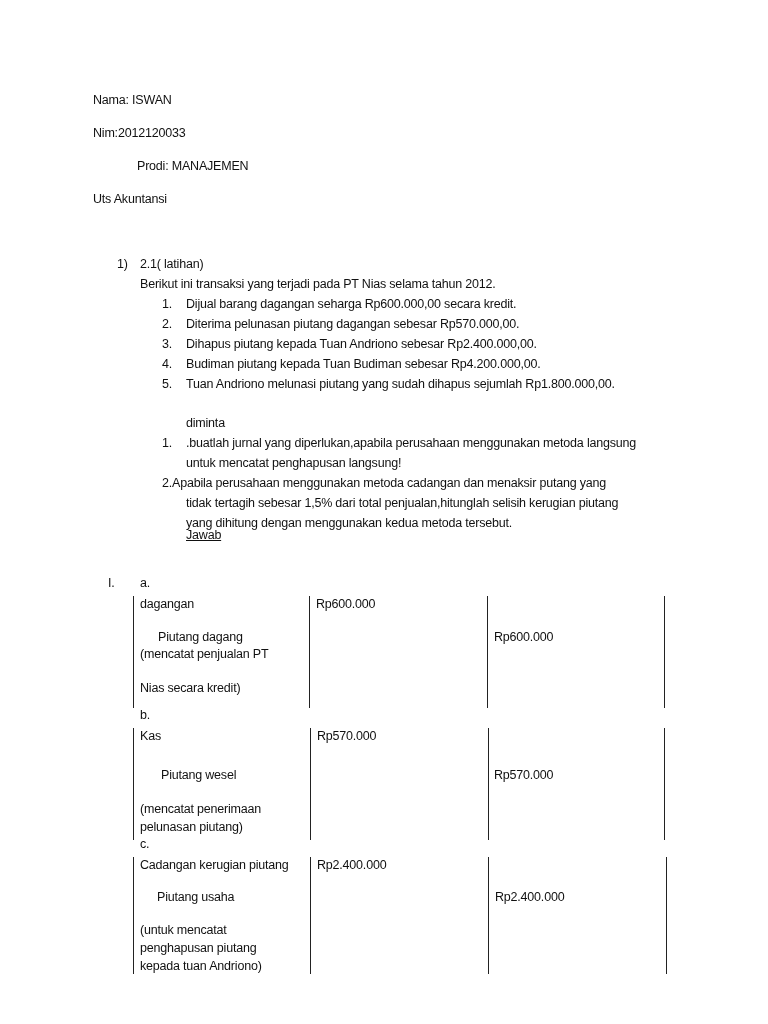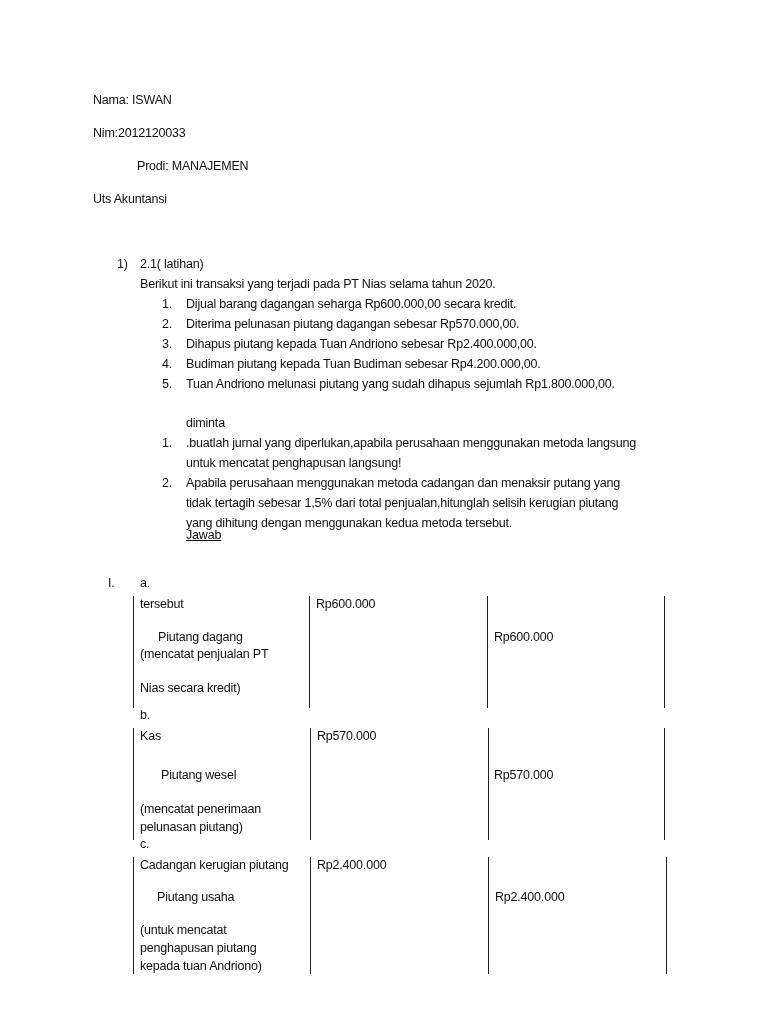--- a/index.html
+++ b/index.html
@@ -34,21 +34,21 @@
 </head>
 <body>
 
 <div class="abs" style="left:93px; top:93px;">Nama: ISWAN</div>
 <div class="abs" style="left:93px; top:126px;">Nim:2012120033</div>
 <div class="abs" style="left:93px; top:159px;margin-left:44px;">Prodi: MANAJEMEN</div>
 <div class="abs" style="left:93px; top:192px;">Uts Akuntansi</div>
 
 <div class="abs" style="left:117px; top:257px;">1)</div>
 <div class="abs" style="left:140px; top:257px;">2.1( latihan)</div>
-<div class="abs" style="left:140px; top:277px;">Berikut ini transaksi yang terjadi  pada PT Nias selama tahun 2020.</div>
+<div class="abs" style="left:140px; top:277px;">Berikut ini transaksi yang terjadi  pada PT Nias selama tahun 2012.</div>
 
 <div>
   <div class="abs" style="left:162px; top:297px;">1.</div>
   <div class="abs" style="left:186px; top:297px;">Dijual barang dagangan  seharga Rp600.000,00 secara kredit.</div>
   <div class="abs" style="left:162px; top:317px;">2.</div>
   <div class="abs" style="left:186px; top:317px;">Diterima pelunasan  piutang dagangan  sebesar Rp570.000,00.</div>
   <div class="abs" style="left:162px; top:337px;">3.</div>
   <div class="abs" style="left:186px; top:337px;">Dihapus piutang  kepada Tuan Andriono sebesar Rp2.400.000,00.</div>
   <div class="abs" style="left:162px; top:357px;">4.</div>
   <div class="abs" style="left:186px; top:357px;">Budiman piutang kepada Tuan Budiman sebesar Rp4.200.000,00.</div>
@@ -56,36 +56,36 @@
   <div class="abs" style="left:186px; top:377px;">Tuan Andriono melunasi piutang yang sudah dihapus sejumlah Rp1.800.000,00.</div>
 </div>
 
 <div class="abs" style="left:186px; top:416px;">diminta</div>
 
 <div>
   <div class="abs" style="left:162px; top:436px;">1.</div>
   <div class="abs" style="left:186px; top:436px;">.buatlah jurnal yang diperlukan,apabila perusahaan menggunakan metoda langsung</div>
   <div class="abs" style="left:186px; top:456px;">untuk mencatat penghapusan langsung!</div>
   <div class="abs" style="left:162px; top:476px;">2.</div>
-  <div class="abs" style="left:186px; top:476px;">Apabila perusahaan menggunakan metoda cadangan dan menaksir putang yang</div>
+  <div class="abs" style="left:172px; top:476px;">Apabila perusahaan menggunakan metoda cadangan dan menaksir putang yang</div>
   <div class="abs" style="left:186px; top:496px;">tidak tertagih sebesar 1,5% dari total penjualan,hitunglah selisih kerugian piutang</div>
   <div class="abs" style="left:186px; top:516px;">yang dihitung dengan menggunakan kedua metoda tersebut.</div>
 </div>
 
 <div class="abs u" style="left:186px; top:528px;">Jawab</div>
 
 <div class="abs" style="left:108px; top:576px;">I.</div>
 
 <div>
   <div class="abs" style="left:140px; top:576px;">a.</div>
   <div class="vline" style="left:133px; top:596px; height:112px;"></div>
   <div class="vline" style="left:309px; top:596px; height:112px;"></div>
   <div class="vline" style="left:487px; top:596px; height:112px;"></div>
   <div class="vline" style="left:664px; top:596px; height:112px;"></div>
-  <div class="cell-text" style="left:140px; top:596px;">tersebut</div>
+  <div class="cell-text" style="left:140px; top:596px;">dagangan</div>
   <div class="cell-text" style="left:158px; top:629px;">Piutang dagang</div>
   <div class="cell-text" style="left:140px; top:646px;">(mencatat penjualan PT</div>
   <div class="cell-text" style="left:140px; top:680px;">Nias secara kredit)</div>
   <div class="cell-text" style="left:316px; top:596px;">Rp600.000</div>
   <div class="cell-text" style="left:494px; top:629px;">Rp600.000</div>
 </div>
 
 <div>
   <div class="abs" style="left:140px; top:708px;">b.</div>
   <div class="vline" style="left:133px; top:728px; height:112px;"></div>

